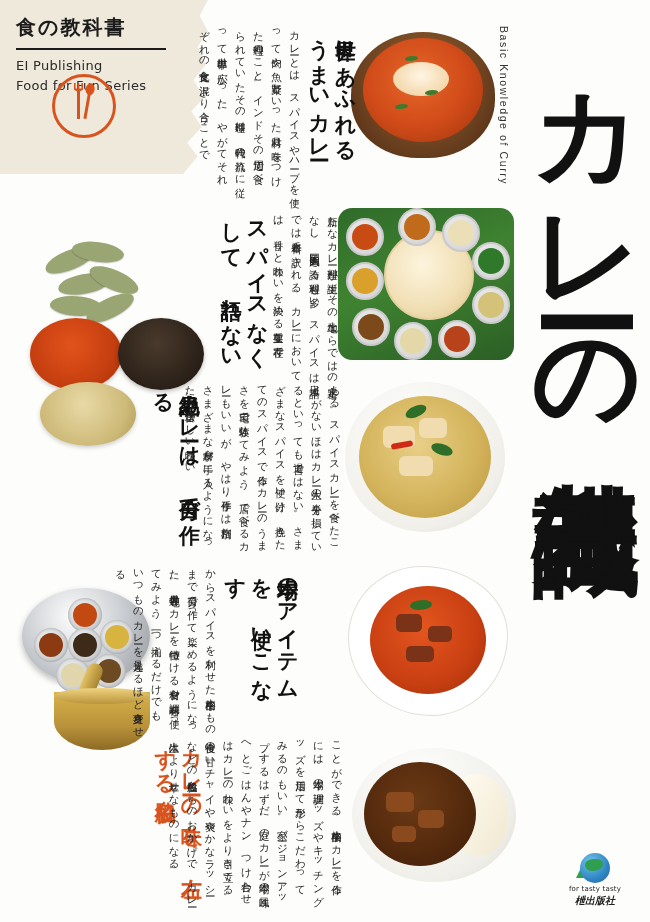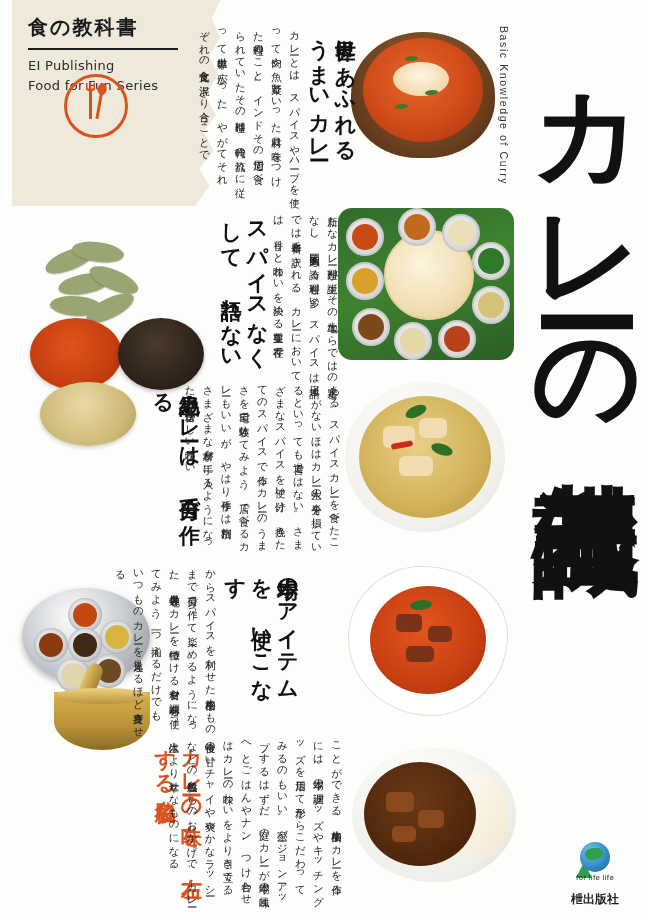--- a/index.html
+++ b/index.html
@@ -1,20 +1,20 @@
 <!DOCTYPE html>
 <html><head>
 <meta charset="utf-8">
 <style>
   html,body{margin:0;padding:0;background:#ffffff;}
   body{width:650px;height:922px;overflow:hidden;font-family:"DejaVu Sans","Liberation Sans",sans-serif;color:#1a1a1a;}
   .page{position:relative;width:650px;height:922px;background:#fdfdfb;overflow:hidden;}
 
   
-  .masthead{position:absolute;left:12px;top:0;width:208px;height:206px;background:#efe9dc;
+  .masthead{position:absolute;left:0;top:0;width:208px;height:174px;background:#efe9dc;
     clip-path:polygon(0 0,100% 0,96% 9%,100% 18%,95% 27%,99% 37%,93% 46%,98% 56%,92% 64%,97% 73%,90% 82%,95% 90%,88% 100%,0 100%);}
   .masthead-inner{position:absolute;left:16px;top:14px;width:180px;}
   .mast-title{font-family:"DejaVu Sans","Liberation Sans",sans-serif;font-weight:bold;font-size:20px;letter-spacing:2px;color:#1b1b1b;}
   .mast-rule{width:150px;height:2px;background:#1b1b1b;margin:7px 0 6px 0;}
   .mast-sub{font-size:13px;line-height:1.5;color:#2a2a2a;letter-spacing:.3px;}
   .mast-logo{position:absolute;left:52px;top:74px;width:58px;height:58px;border:3px solid #d8541f;border-radius:50%;}
   .mast-logo .fork,.mast-logo .spoon{position:absolute;top:12px;width:3px;height:30px;background:#d8541f;}
   .mast-logo .fork{left:22px;}
   .mast-logo .spoon{left:31px;transform:rotate(10deg);}
   .mast-logo .spoon:after{content:"";position:absolute;top:-6px;left:-3px;width:9px;height:12px;border-radius:50%;background:#d8541f;}
@@ -112,21 +112,21 @@
   .mortar .pestle{position:absolute;left:26px;top:-2px;width:16px;height:52px;border-radius:8px;
     background:linear-gradient(90deg,#e3c266,#a8842f);transform:rotate(22deg);}
 
   
   .footer-logo{position:absolute;right:16px;bottom:14px;text-align:center;width:78px;}
   .globe{width:30px;height:30px;border-radius:50%;margin:0 auto;
     background:radial-gradient(circle at 35% 30%,#6fc3e8 0%,#2f86c4 60%,#1e6398 100%);position:relative;}
   .globe:after{content:"";position:absolute;left:5px;top:6px;width:18px;height:12px;background:#2f9e4f;border-radius:50% 40% 60% 45%;}
   .tree{position:absolute;right:58px;bottom:44px;width:0;height:0;border-left:8px solid transparent;border-right:8px solid transparent;border-bottom:16px solid #2f9e4f;}
   .flog1{font-size:7px;color:#222;margin-top:2px;letter-spacing:.2px;}
-  .flog2{font-size:12px;font-weight:bold;color:#222;margin-top:9px;}
+  .flog2{font-size:10px;font-weight:bold;color:#222;margin-top:1px;font-style:italic;}
 </style>
 </head>
 <body>
 
 <div class="page">
 
   <div class="masthead">
     <div class="masthead-inner">
       <div class="mast-title">食の教科書</div>
       <div class="mast-rule"></div>
@@ -268,17 +268,17 @@
 使いこなす</div>
   <div class="vcol" style="left:150px;top:562px;height:172px;width:70px;">からスパイスを利かせた本格的なものまで自分で作って楽しめるようになった。世界各地のカレーを特徴づける食材や調味料を使ってみよう。一つ揃えるだけでも、いつものカレーを見違えるほど変身させる</div>
 
   <div class="vhead orange" style="left:152px;top:734px;height:150px;">カレーの味を
 左右する名脇役</div>
   <div class="vcol" style="left:218px;top:734px;height:168px;width:128px;">ことができる。本格的なカレーを作るには、本場の調理グッズやキッチングッズを活用して形からこだわってみるのもいい。家バージョンアップするはずだ。庭のカレーが本場の風味へとごはんやナン、つけ合わせはカレーの味わいをより引き立てる。食後の甘いチャイや爽やかなラッシーなどの名脇役たちのおかげで、カレー人生はより幸せなものになる。</div>
 
   <div class="tree"></div>
   <div class="footer-logo">
     <div class="globe"></div>
-    <div class="flog1">for life life</div>
+    <div class="flog1">for tasty tasty</div>
     <div class="flog2">枻出版社</div>
   </div>
 
 </div>
 
 </body></html>

